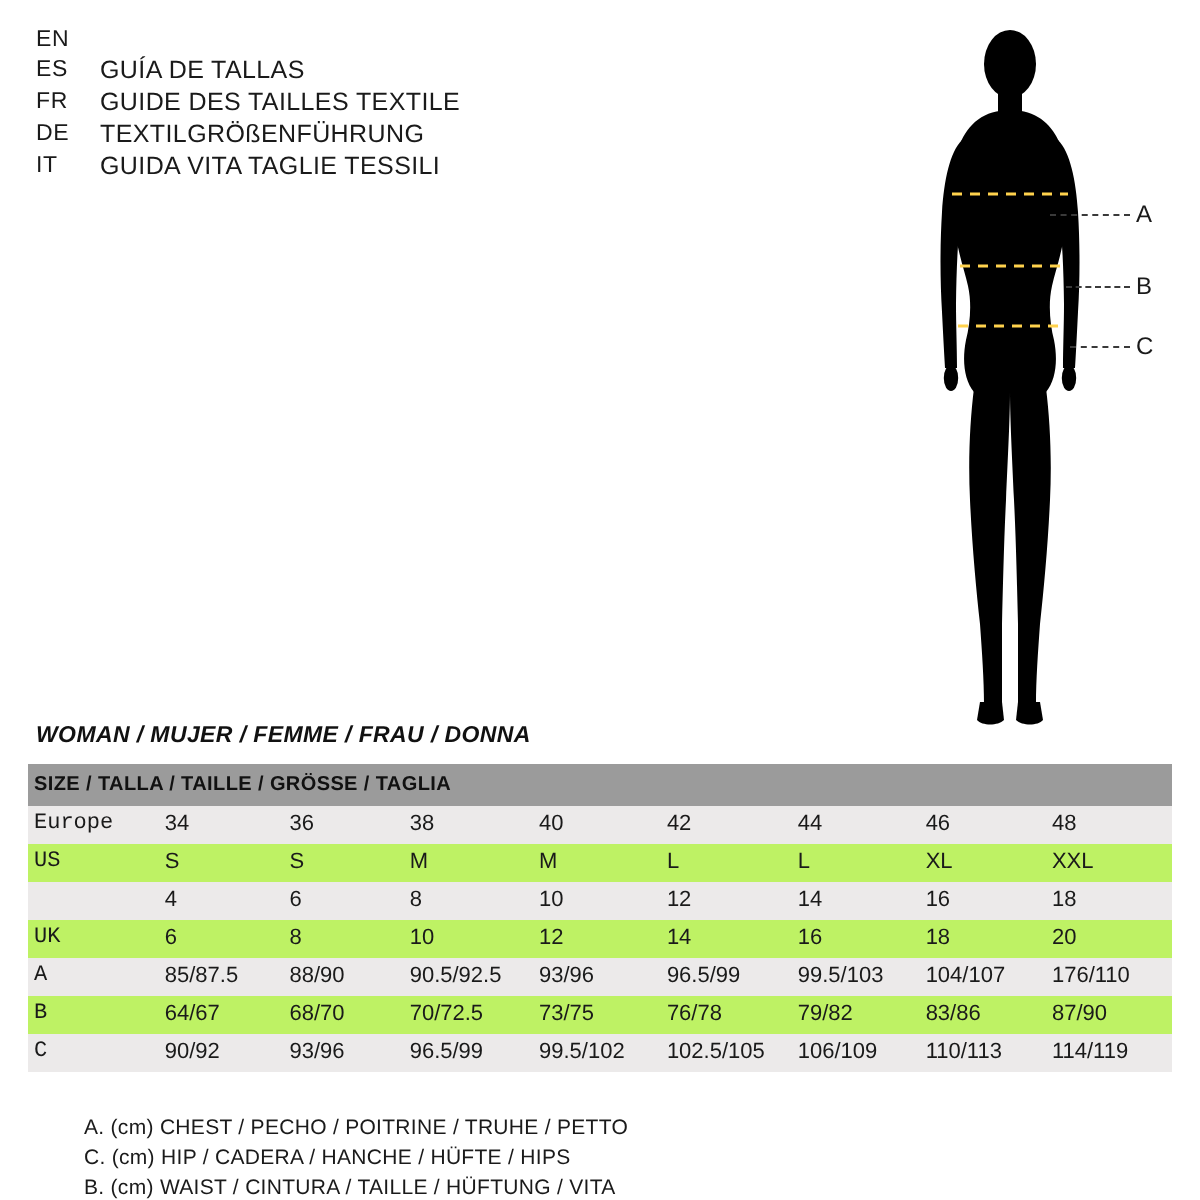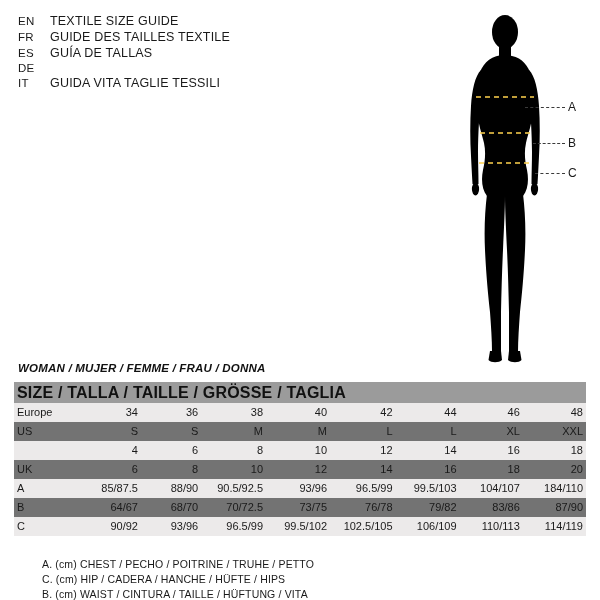--- a/index.html
+++ b/index.html
@@ -94,29 +94,29 @@
   table.size-table td {
     padding: 2px 3px;
     color: #1a1a1a;
     height: 15px;
     line-height: 13px;
   }
   tr.header-row td {
     background: #9b9b9b;
     color: #111;
     font-weight: bold;
-    font-size: 16px;
+    font-size: 10px;
     letter-spacing: 0.2px;
     height: 17px;
   }
   tr.light td { background: #eceaea; }
-  tr.dark td  { background: #737373; }
-
-  td.col-label { width: 66px; padding-left: 6px; text-align: left; }
-  td.val { text-align: right; width: 63px; }
+  tr.dark td  { background: #bef264; }
+
+  td.col-label { width: 66px; padding-left: 6px; text-align: left; font-family: Liberation Mono, monospace; }
+  td.val { text-align: left; width: 63px; }
 
   
   .legend {
     position: absolute;
     left: 18px;
     top: 557px;
     font-size: 10.5px;
     line-height: 15px;
     letter-spacing: 0.15px;
     color: #1a1a1a;
@@ -124,32 +124,32 @@
     margin-left: 24px;
   }
   .legend div { white-space: nowrap; }
 </style>
 </head>
 <body>
 
 <div class="lang-block">
   <div class="lang-row">
     <span class="lang-code">EN</span>
-    <span class="lang-text">TEXTILE SIZE GUIDE</span>
+  </div>
+  <div class="lang-row">
+    <span class="lang-code">ES</span>
+    <span class="lang-text">GUÍA DE TALLAS</span>
   </div>
   <div class="lang-row">
     <span class="lang-code">FR</span>
     <span class="lang-text">GUIDE DES TAILLES TEXTILE</span>
   </div>
   <div class="lang-row">
-    <span class="lang-code">ES</span>
-    <span class="lang-text">GUÍA DE TALLAS</span>
-  </div>
-  <div class="lang-row">
     <span class="lang-code">DE</span>
+    <span class="lang-text">TEXTILGRÖßENFÜHRUNG</span>
   </div>
   <div class="lang-row">
     <span class="lang-code">IT</span>
     <span class="lang-text">GUIDA VITA TAGLIE TESSILI</span>
   </div>
 </div>
 
 <div class="figure-wrap">
   <svg class="figure-svg" width="160" height="360" viewBox="0 0 160 360">
     <g fill="#000000">
@@ -285,21 +285,21 @@
 
   <tr class="light">
     <td class="col-label">A</td>
     <td class="val">85/87.5</td>
     <td class="val">88/90</td>
     <td class="val">90.5/92.5</td>
     <td class="val">93/96</td>
     <td class="val">96.5/99</td>
     <td class="val">99.5/103</td>
     <td class="val">104/107</td>
-    <td class="val">184/110</td>
+    <td class="val">176/110</td>
   </tr>
 
   <tr class="dark">
     <td class="col-label">B</td>
     <td class="val">64/67</td>
     <td class="val">68/70</td>
     <td class="val">70/72.5</td>
     <td class="val">73/75</td>
     <td class="val">76/78</td>
     <td class="val">79/82</td>

